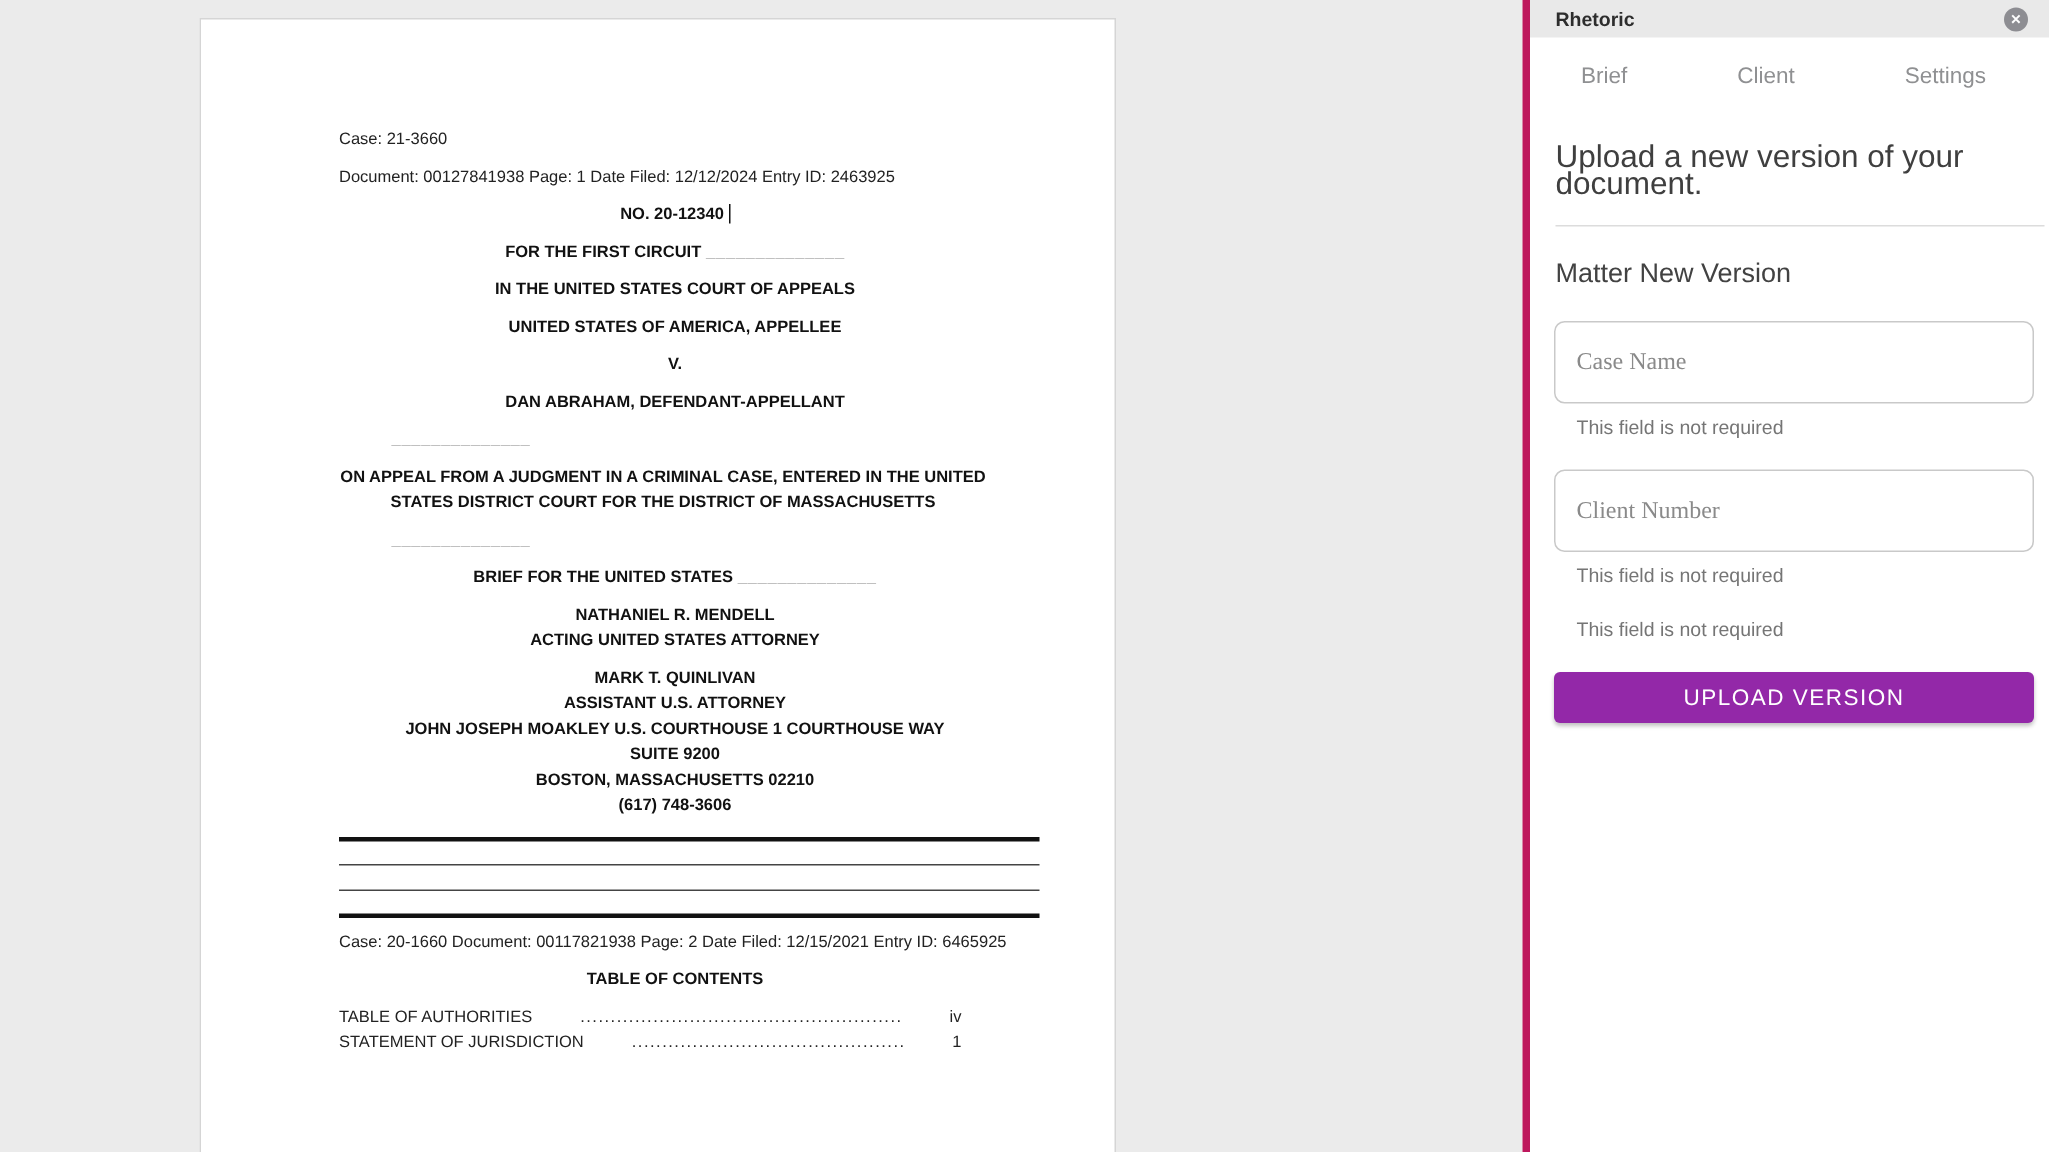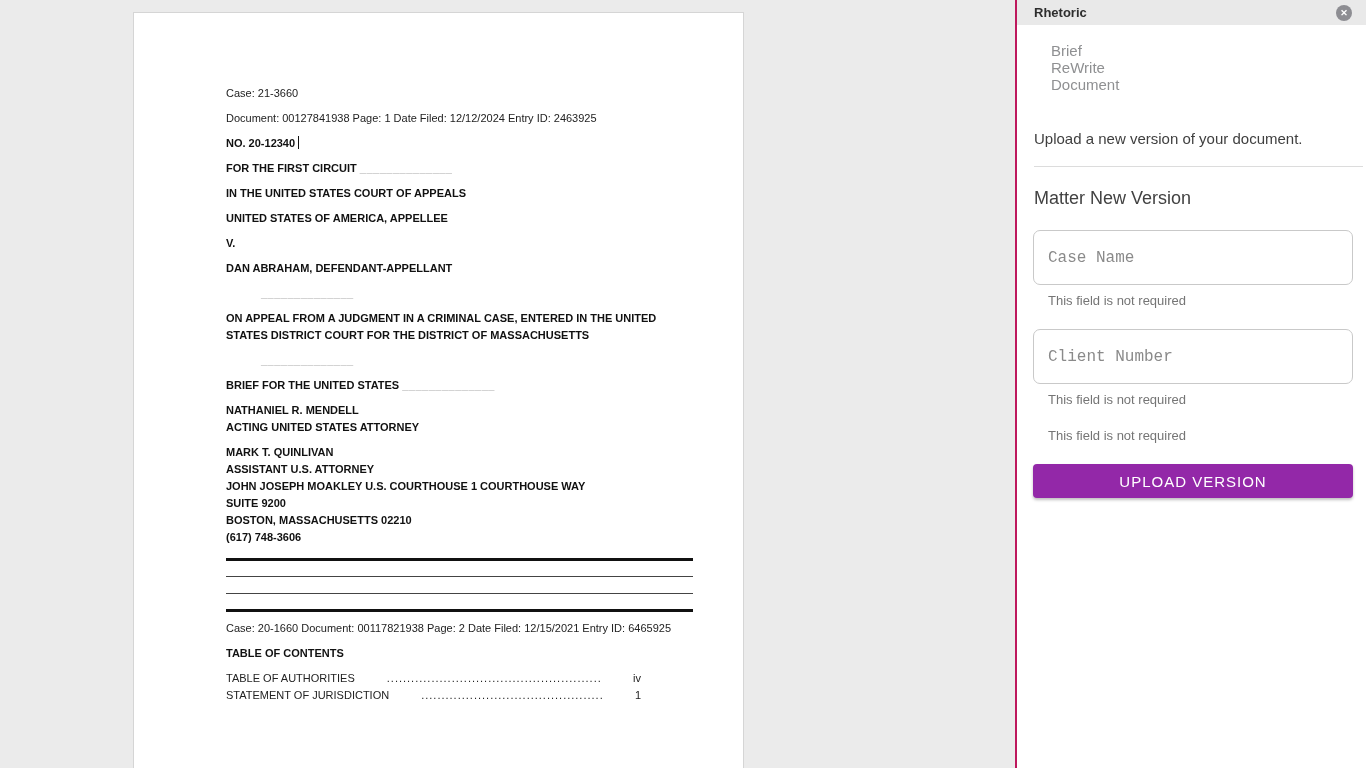--- a/index.html
+++ b/index.html
@@ -20,21 +20,21 @@
     border: 1px solid #d5d5d5;
   }
   .doc-content {
     padding: 72px 0 0 92px;
     width: 540px;
     font-size: 11px;
     line-height: 17px;
   }
   .doc-content p { margin: 0 0 8px 0; max-width: 467px; }
   .doc-line-reg { font-weight: 400; color: #222; }
-  .doc-line-bold { font-weight: 700; color: #111; }
+  .doc-line-bold { font-weight: 700; color: #111; text-align: center; }
   .blank-rule { color: #9b9b9b; font-weight: 700; letter-spacing: 0.5px; }
   .blank-row { padding-left: 35px; }
   .text-cursor {
     display: inline-block;
     width: 1px; height: 13px;
     background: #111;
     vertical-align: text-bottom;
     margin-left: 3px;
   }
   .rules-block { margin: 12px 0 8px 0; width: 467px; }
@@ -56,21 +56,21 @@
     overflow: hidden;
     letter-spacing: 1px;
   }
 
   
   .panel {
     position: absolute;
     left: 1015px; top: 0;
     width: 351px; height: 768px;
     background: #ffffff;
-    border-left: 2px solid #be185d;
+    border-left: 5px solid #be185d;
   }
   .panel-header {
     height: 25px;
     background: #e9e9e9;
     display: flex;
     align-items: center;
     justify-content: space-between;
     padding: 0 14px 0 17px;
   }
   .panel-title {
@@ -86,30 +86,29 @@
     font-size: 9px;
     line-height: 16px;
     text-align: center;
     cursor: pointer;
     font-weight: 700;
   }
   .tabs {
     display: flex;
     justify-content: space-between;
     padding: 17px 42px 0 34px;
-    flex-direction: column;
   }
   .tab {
     font-size: 15px;
     color: #8f9092;
     cursor: pointer;
   }
   .panel-heading {
     margin: 37px 17px 0 17px;
-    font-size: 15px;
+    font-size: 21px;
     color: #3f3f3f;
     line-height: 18px;
   }
   .panel-divider {
     margin: 18px 3px 0 17px;
     border-top: 1px solid #dcdcdc;
   }
   .section-title {
     margin: 21px 17px 0 17px;
     font-size: 18px;
@@ -122,21 +121,21 @@
     border-radius: 7px;
     background: #fff;
     display: flex;
     align-items: center;
     padding: 0 14px;
   }
   .field-box input {
     border: none; outline: none;
     width: 100%;
     font-size: 16px;
-    font-family: Liberation Mono, monospace;
+    font-family: Liberation Serif, serif;
     color: #333;
     background: transparent;
   }
   .field-box input::placeholder { color: #8a8a8a; opacity: 1; }
   .helper-text {
     margin: 8px 0 0 15px;
     font-size: 13px;
     color: #757575;
     height: 14px;
   }
@@ -217,22 +216,22 @@
 </div>
 
 <div class="panel">
   <div class="panel-header">
     <span class="panel-title">Rhetoric</span>
     <span class="close-btn">✕</span>
   </div>
 
   <div class="tabs">
     <span class="tab">Brief</span>
-    <span class="tab">ReWrite</span>
-    <span class="tab">Document</span>
+    <span class="tab">Client</span>
+    <span class="tab">Settings</span>
   </div>
 
   <div class="panel-heading">Upload a new version of your document.</div>
   <div class="panel-divider"></div>
   <div class="section-title">Matter New Version</div>
 
   <div class="form">
 
     <div class="field-group">
       <div class="field-box">

